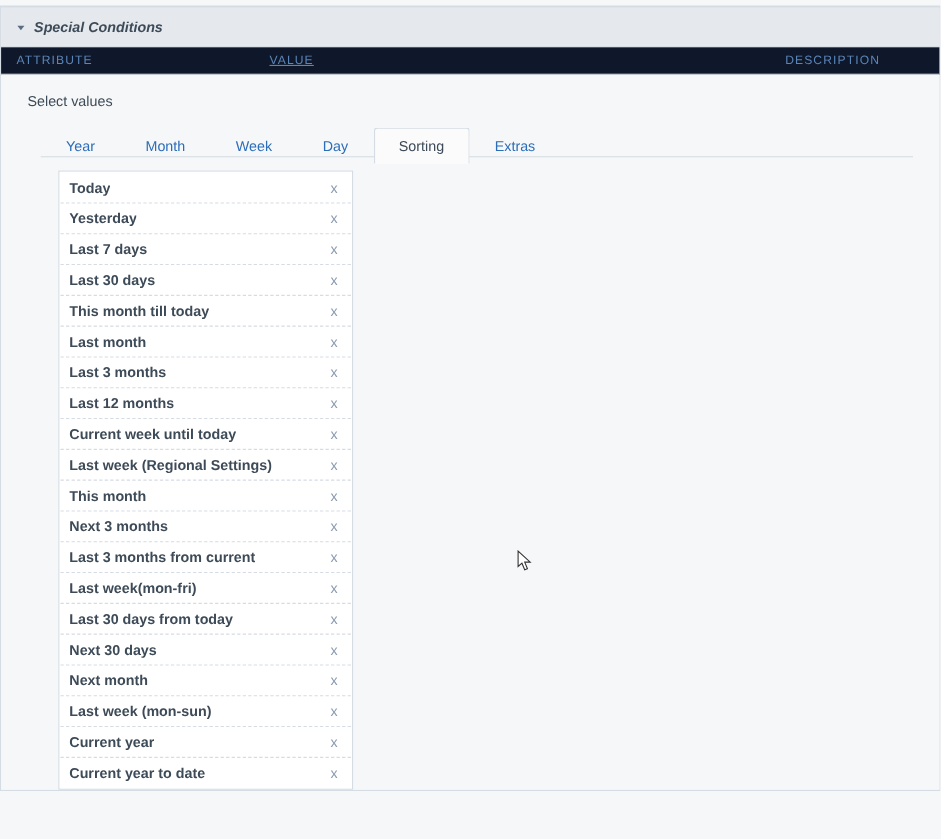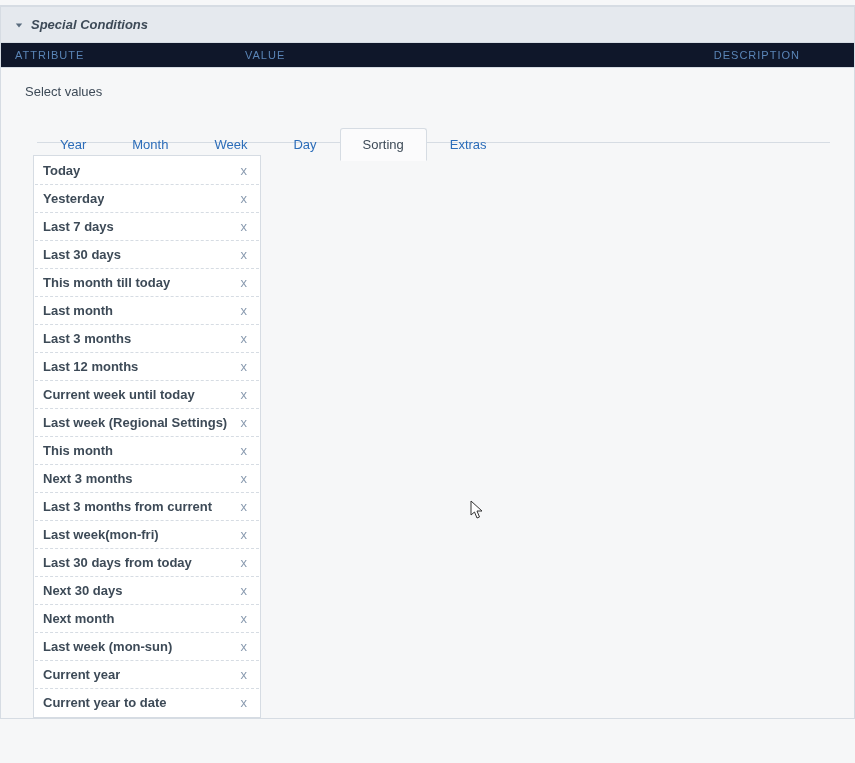--- a/index.html
+++ b/index.html
@@ -42,21 +42,21 @@
       border-bottom: 1px solid #d6dce3;
       padding: 6px 14px;
     }
     .column-headers span {
       font-size: 11px;
       letter-spacing: 1px;
       color: #5a85b7;
       font-weight: 500;
     }
     .col-attribute { flex: 0 0 230px; }
-    .col-value { flex: 0 0 360px; }
+    .col-value { flex: 0 0 360px; text-decoration: underline; }
     .col-description { flex: 1; text-align: right; padding-right: 40px; }
     .content-area {
       padding: 16px 24px 0 24px;
       background: #f6f7f8;
     }
     .select-values-label {
       font-size: 13px;
       color: #3d4a57;
       margin-bottom: 10px;
     }
@@ -66,33 +66,33 @@
       margin-left: 12px;
     }
     .tab {
       padding: 8px 22px;
       font-size: 13px;
       color: #2c6db9;
       cursor: pointer;
       border: 1px solid transparent;
       border-bottom: none;
       position: relative;
-      top: 19px;
+      top: 7px;
     }
     .tab.active {
       color: #3d4a57;
       background: #fbfbfc;
       border: 1px solid #d6dce3;
       border-bottom: 1px solid #fbfbfc;
       border-radius: 3px 3px 0 0;
     }
     .list-container {
       margin-top: 12px;
-      margin-left: 8px;
-      width: 228px;
+      margin-left: 28px;
+      width: 268px;
       border: 1px solid #d6dce3;
       background: #fff;
       padding: 1px;
     }
     .list-item {
       display: flex;
       align-items: center;
       justify-content: space-between;
       padding: 6px 10px 6px 8px;
       border-bottom: 1px dashed #d6dce3;

